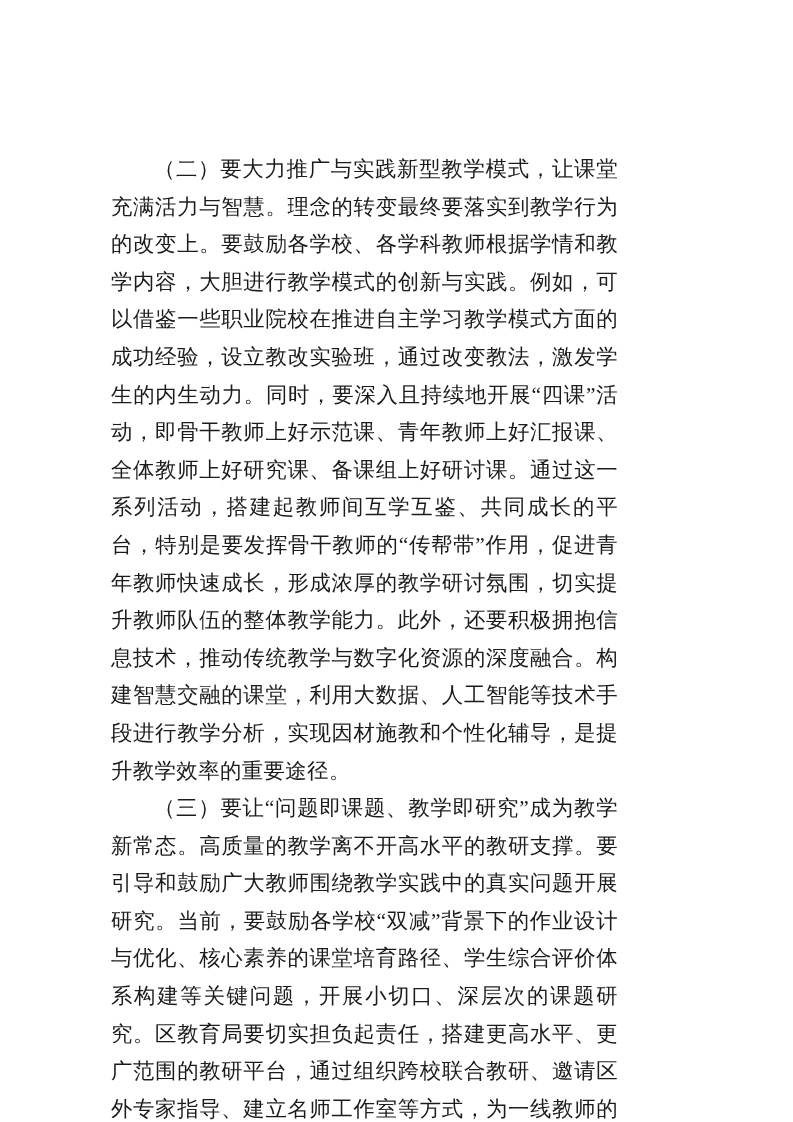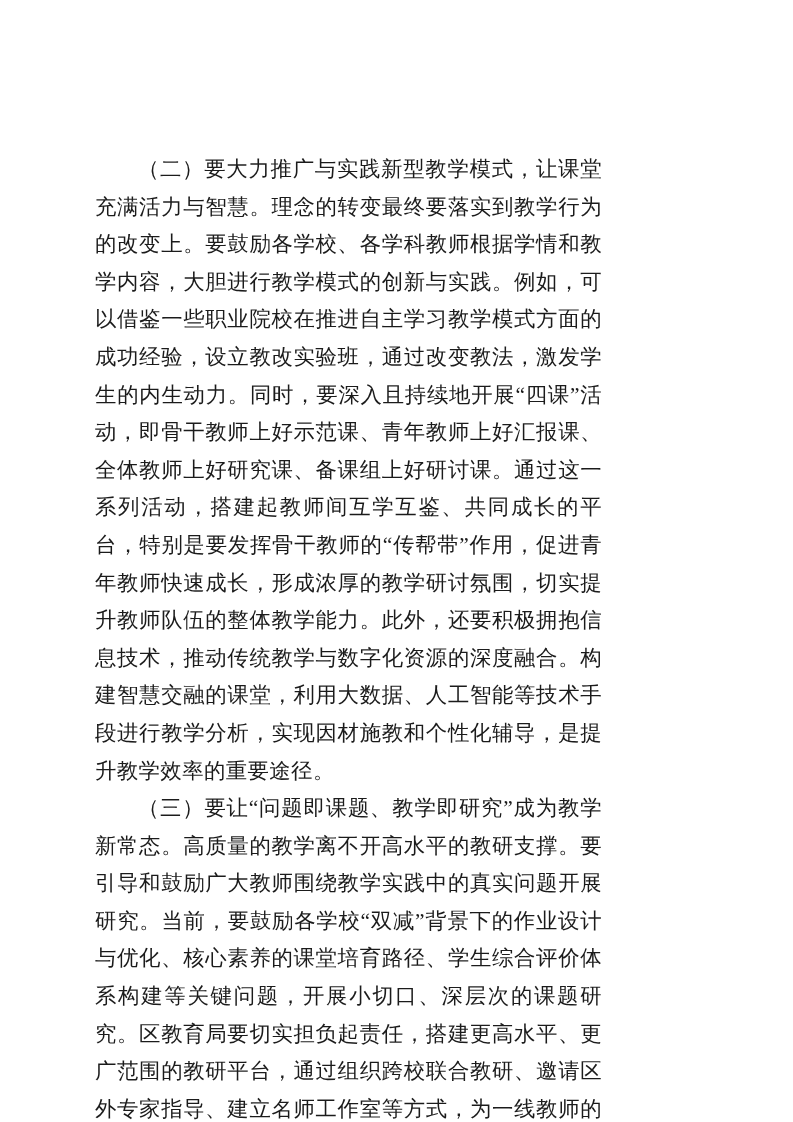--- a/index.html
+++ b/index.html
@@ -9,20 +9,21 @@
   }
   .page {
     position: relative;
     width: 698px;
     height: 1122px;
     background: #ffffff;
     overflow: hidden;
     box-sizing: border-box;
     padding: 151px 96px 0 95px;
     font-family: "Liberation Serif", "DejaVu Serif", serif;
+    margin-left: 16px;
   }
   .doc-body p {
     margin: 0;
     padding: 0;
     color: #1b1b1b;
     font-size: 21.4px;
     line-height: 37.6px;
     text-align: justify;
     text-justify: inter-ideograph;
     text-indent: 2em;

